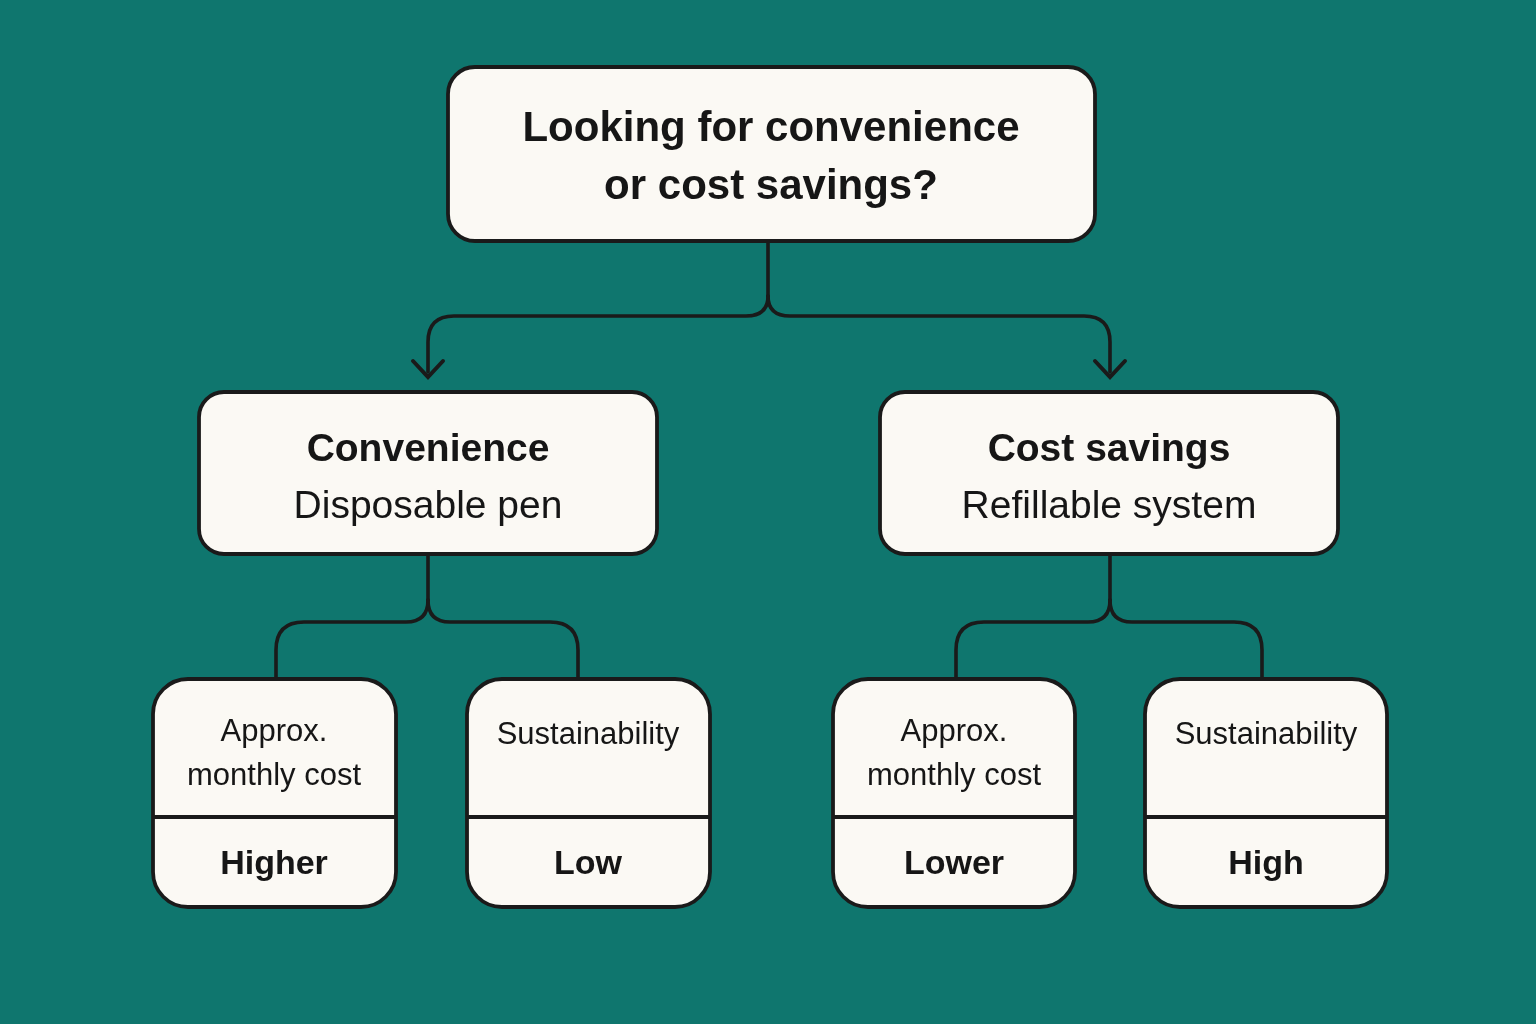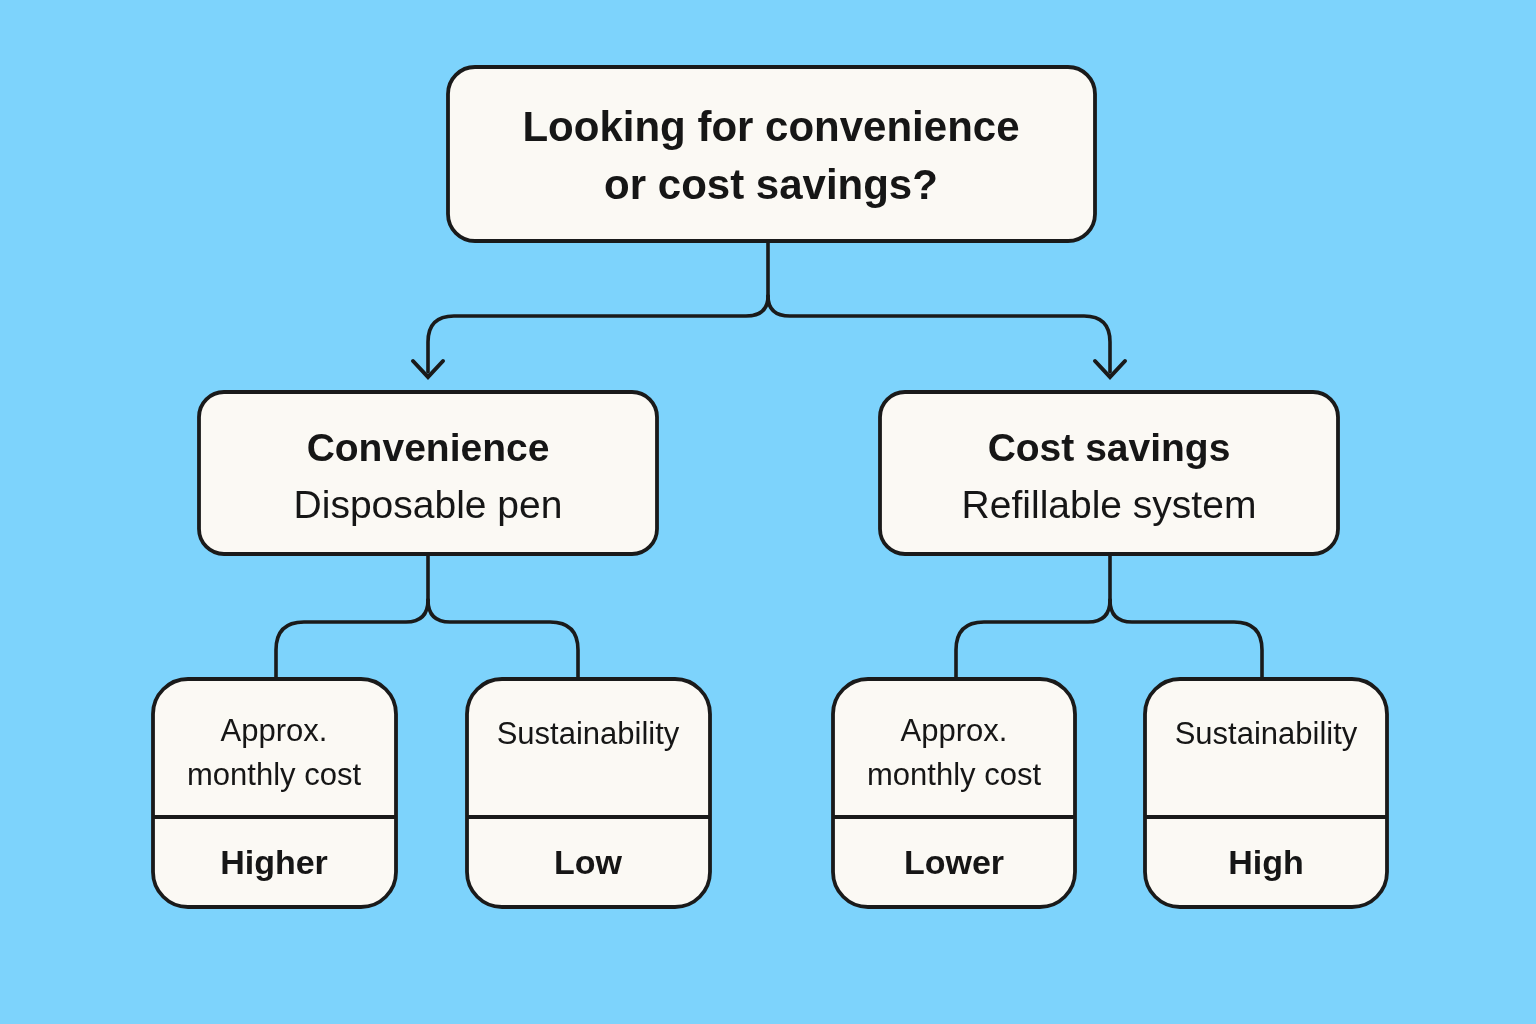--- a/index.html
+++ b/index.html
@@ -4,21 +4,21 @@
 <style>
   html, body {
     margin: 0;
     padding: 0;
     background: #f7f4ee;
   }
   .stage {
     position: relative;
     width: 1536px;
     height: 1024px;
-    background: #7dd3fc;
+    background: #0f766e;
     overflow: hidden;
     font-family: "Liberation Sans", sans-serif;
   }
   svg { display: block; }
   .node-box {
     fill: #fbf9f4;
     stroke: #1a1a1a;
     stroke-width: 3.8;
   }
   .connector {

